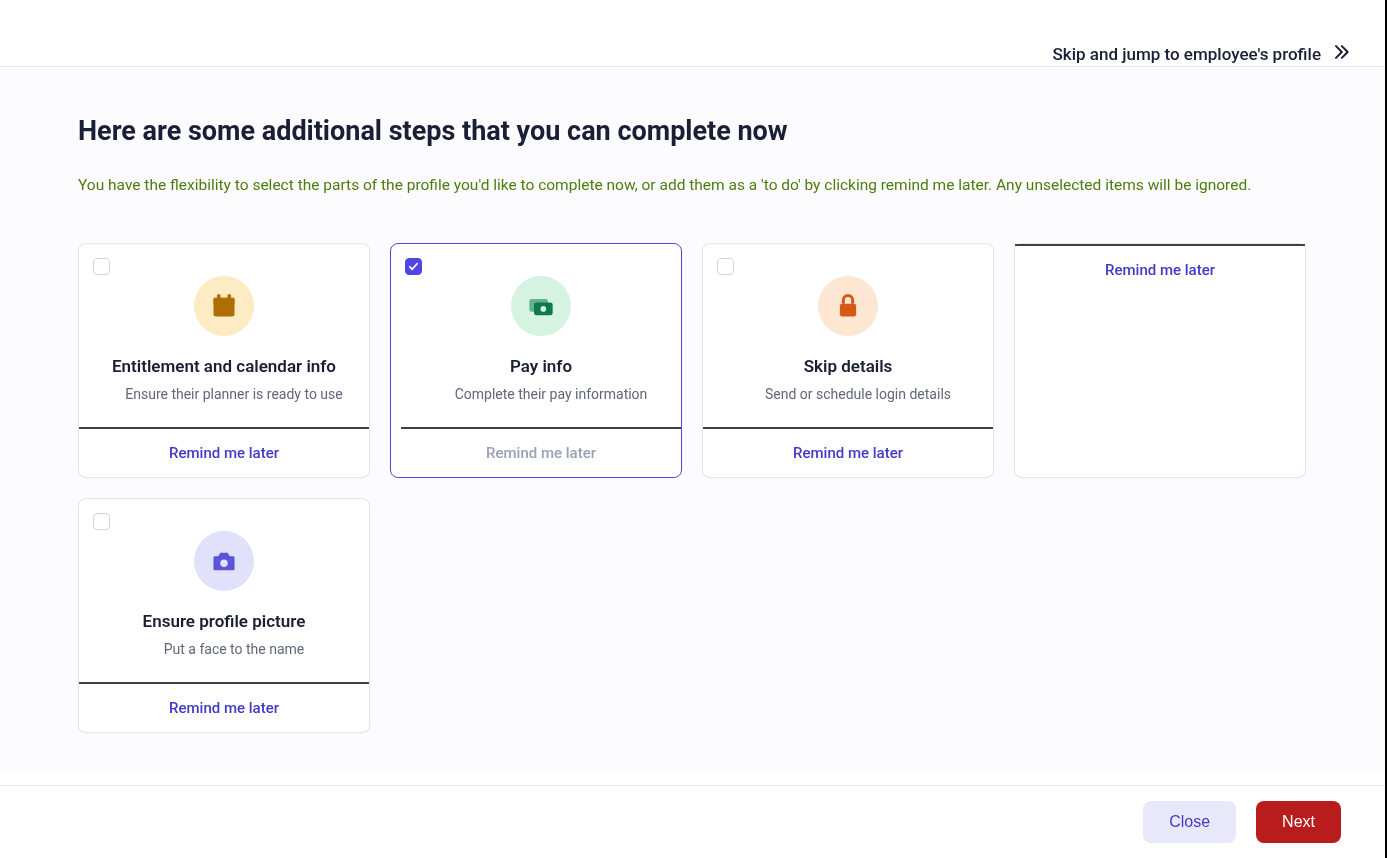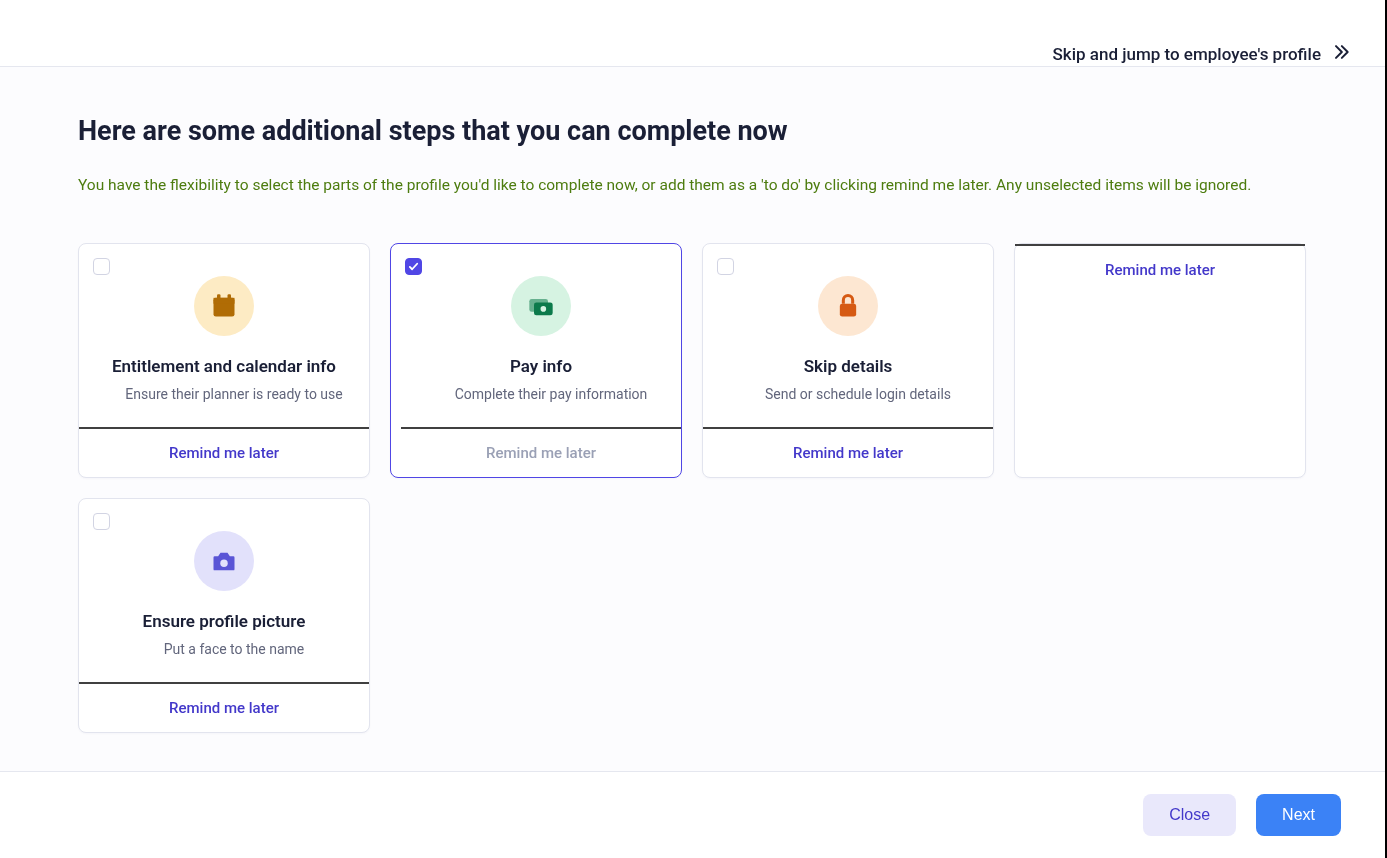--- a/index.html
+++ b/index.html
@@ -133,40 +133,40 @@
     font-size: 15px;
     font-weight: 500;
     color: #4338ca;
     cursor: pointer;
   }
   .card.selected .card-footer { color: #9aa0b5; cursor: default; }
 
   .footer {
     position: absolute;
     left: 0; right: 2px; bottom: 0;
-    height: 87px;
+    height: 73px;
     border-top: 1px solid #e5e7ef;
     background: #fff;
     display: flex;
     align-items: center;
     justify-content: flex-end;
     gap: 20px;
     padding: 0 44px;
   }
   .btn {
     height: 42px;
     padding: 0 26px;
     border-radius: 8px;
     font-size: 16px;
     font-weight: 500;
     border: none;
     cursor: pointer;
   }
   .btn-secondary { background: #e9e8fb; color: #4338ca; }
-  .btn-primary   { background: #3b82f6; color: #fff; }
+  .btn-primary   { background: #b91c1c; color: #fff; }
 </style>
 </head>
 <body>
 
 <div class="topbar">
   <div class="skip-link">
     <span>Skip and jump to employee's profile</span>
     <span>
       <svg viewBox="0 0 24 24" fill="none" stroke="#1a1f36" stroke-width="2.4" stroke-linecap="round" stroke-linejoin="round">
         <polyline points="6 5 13 12 6 19"></polyline>

